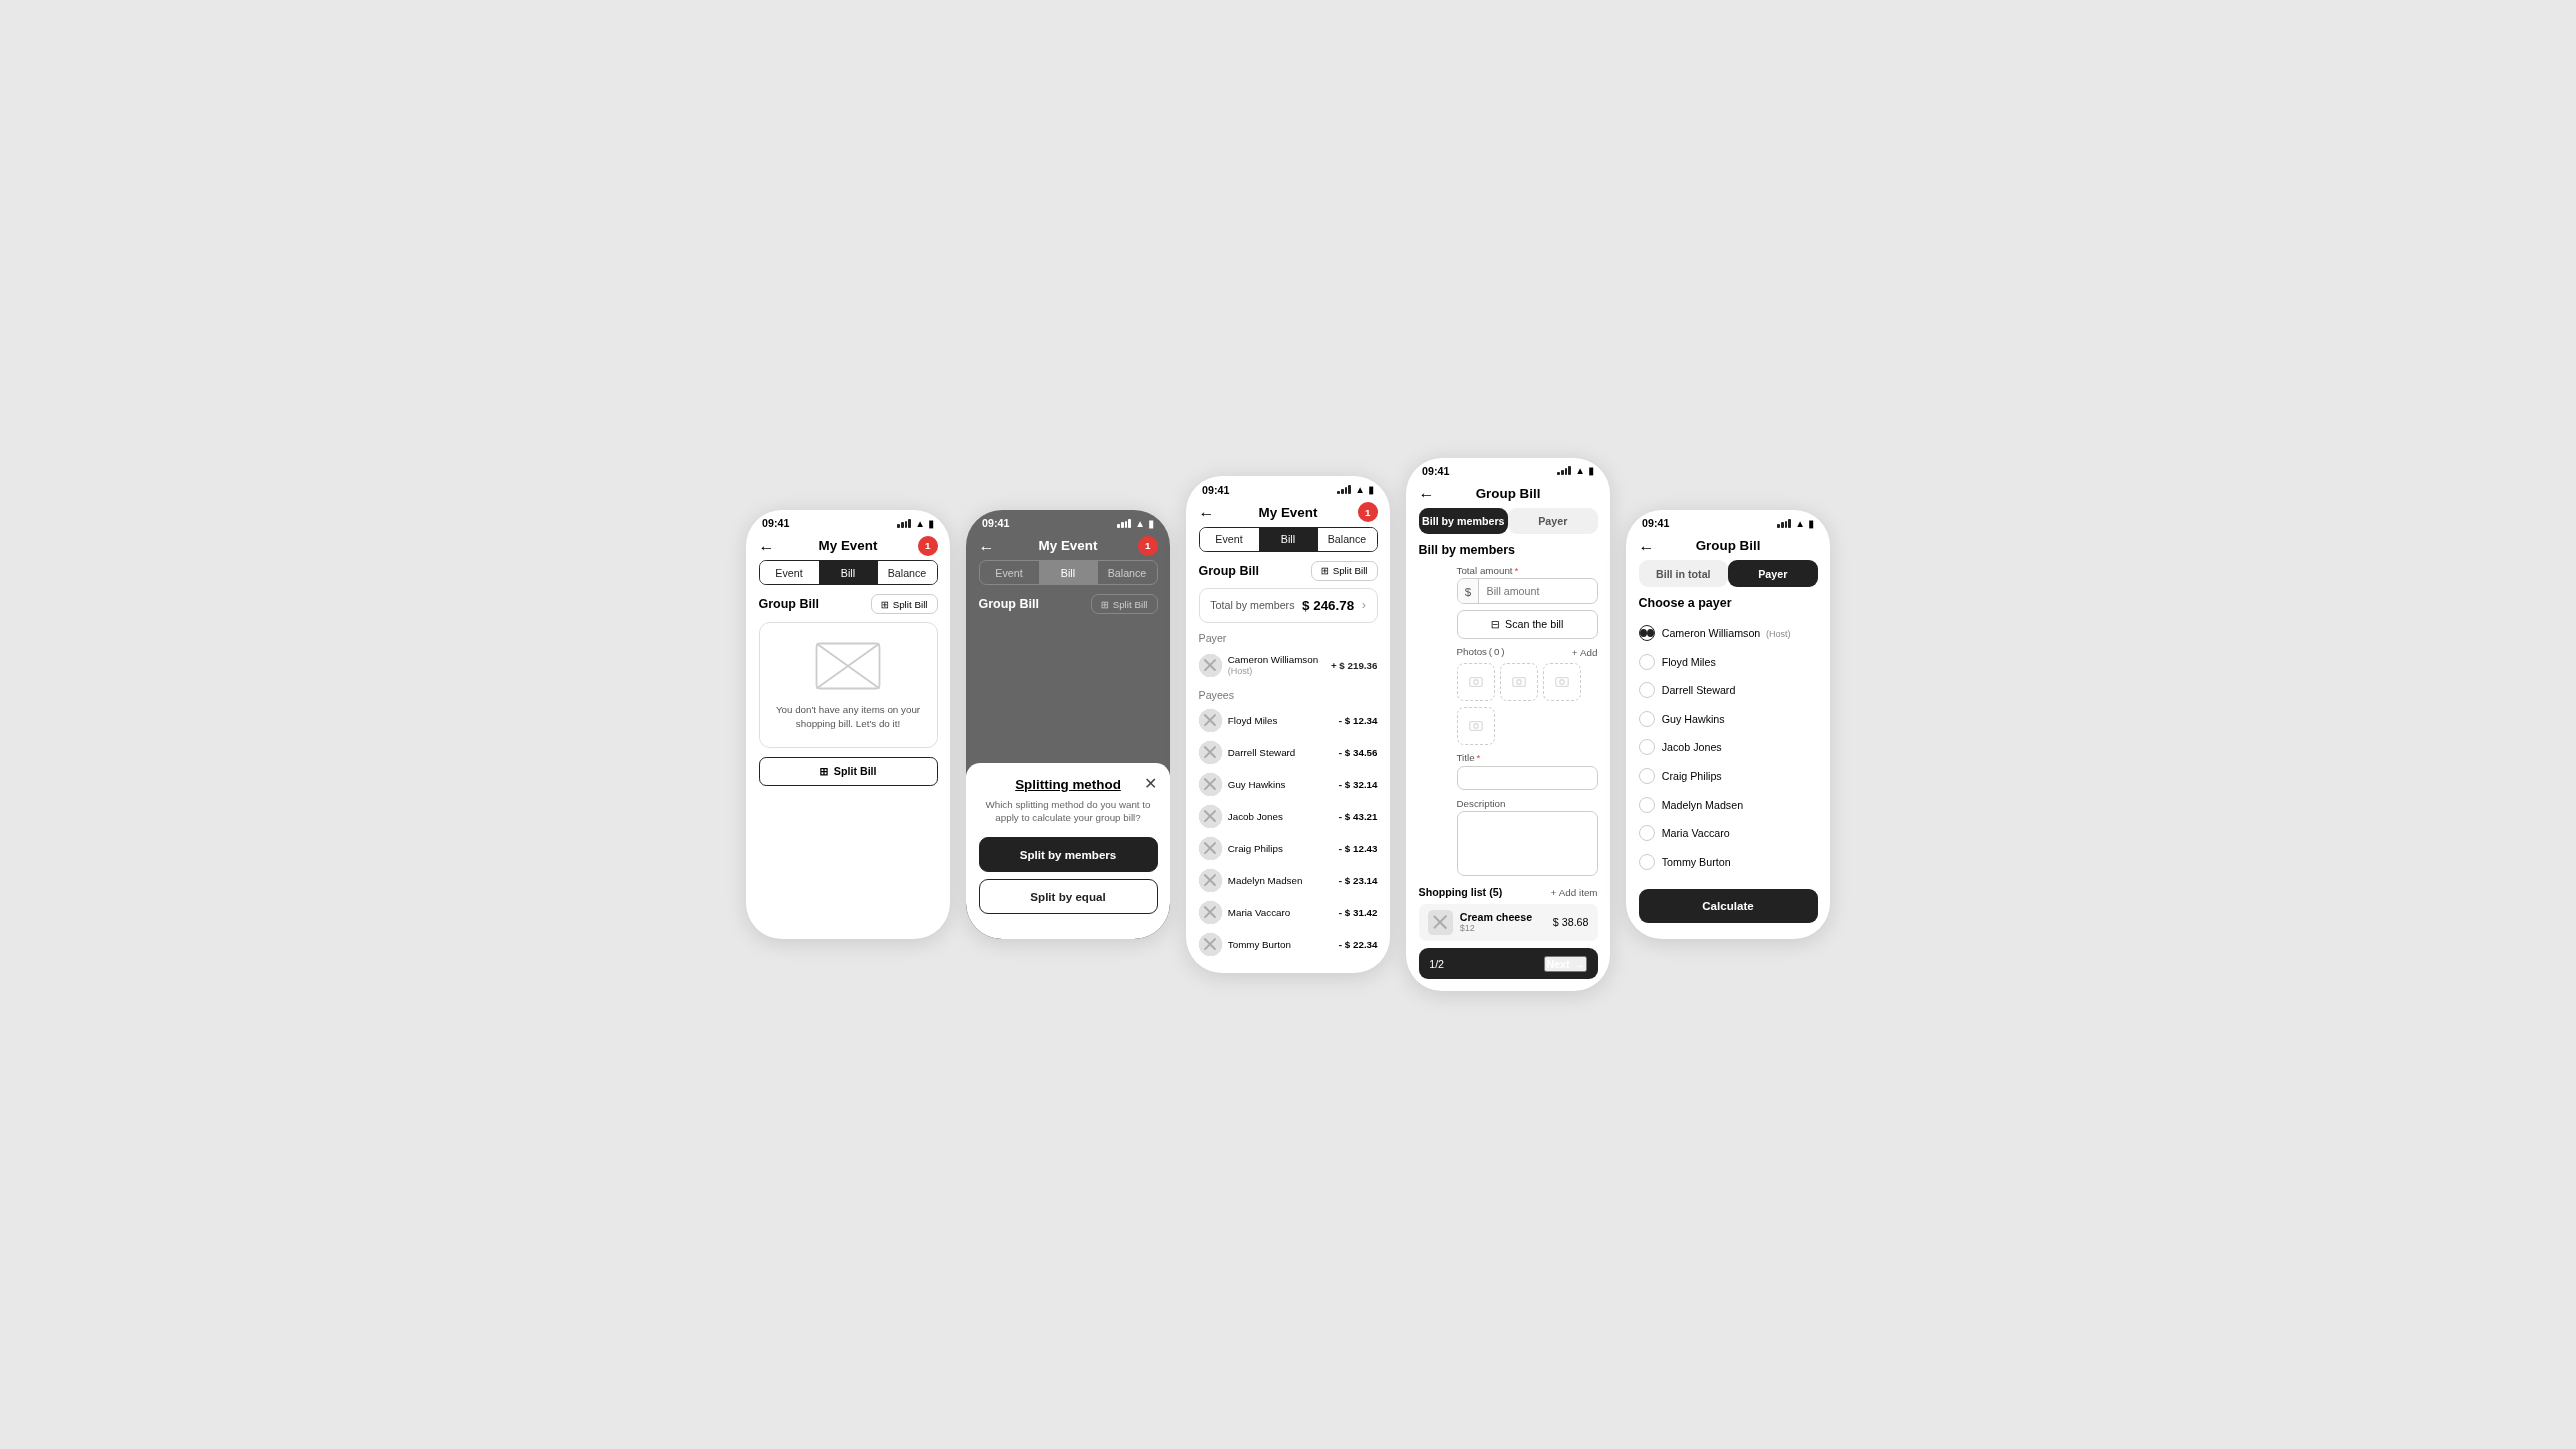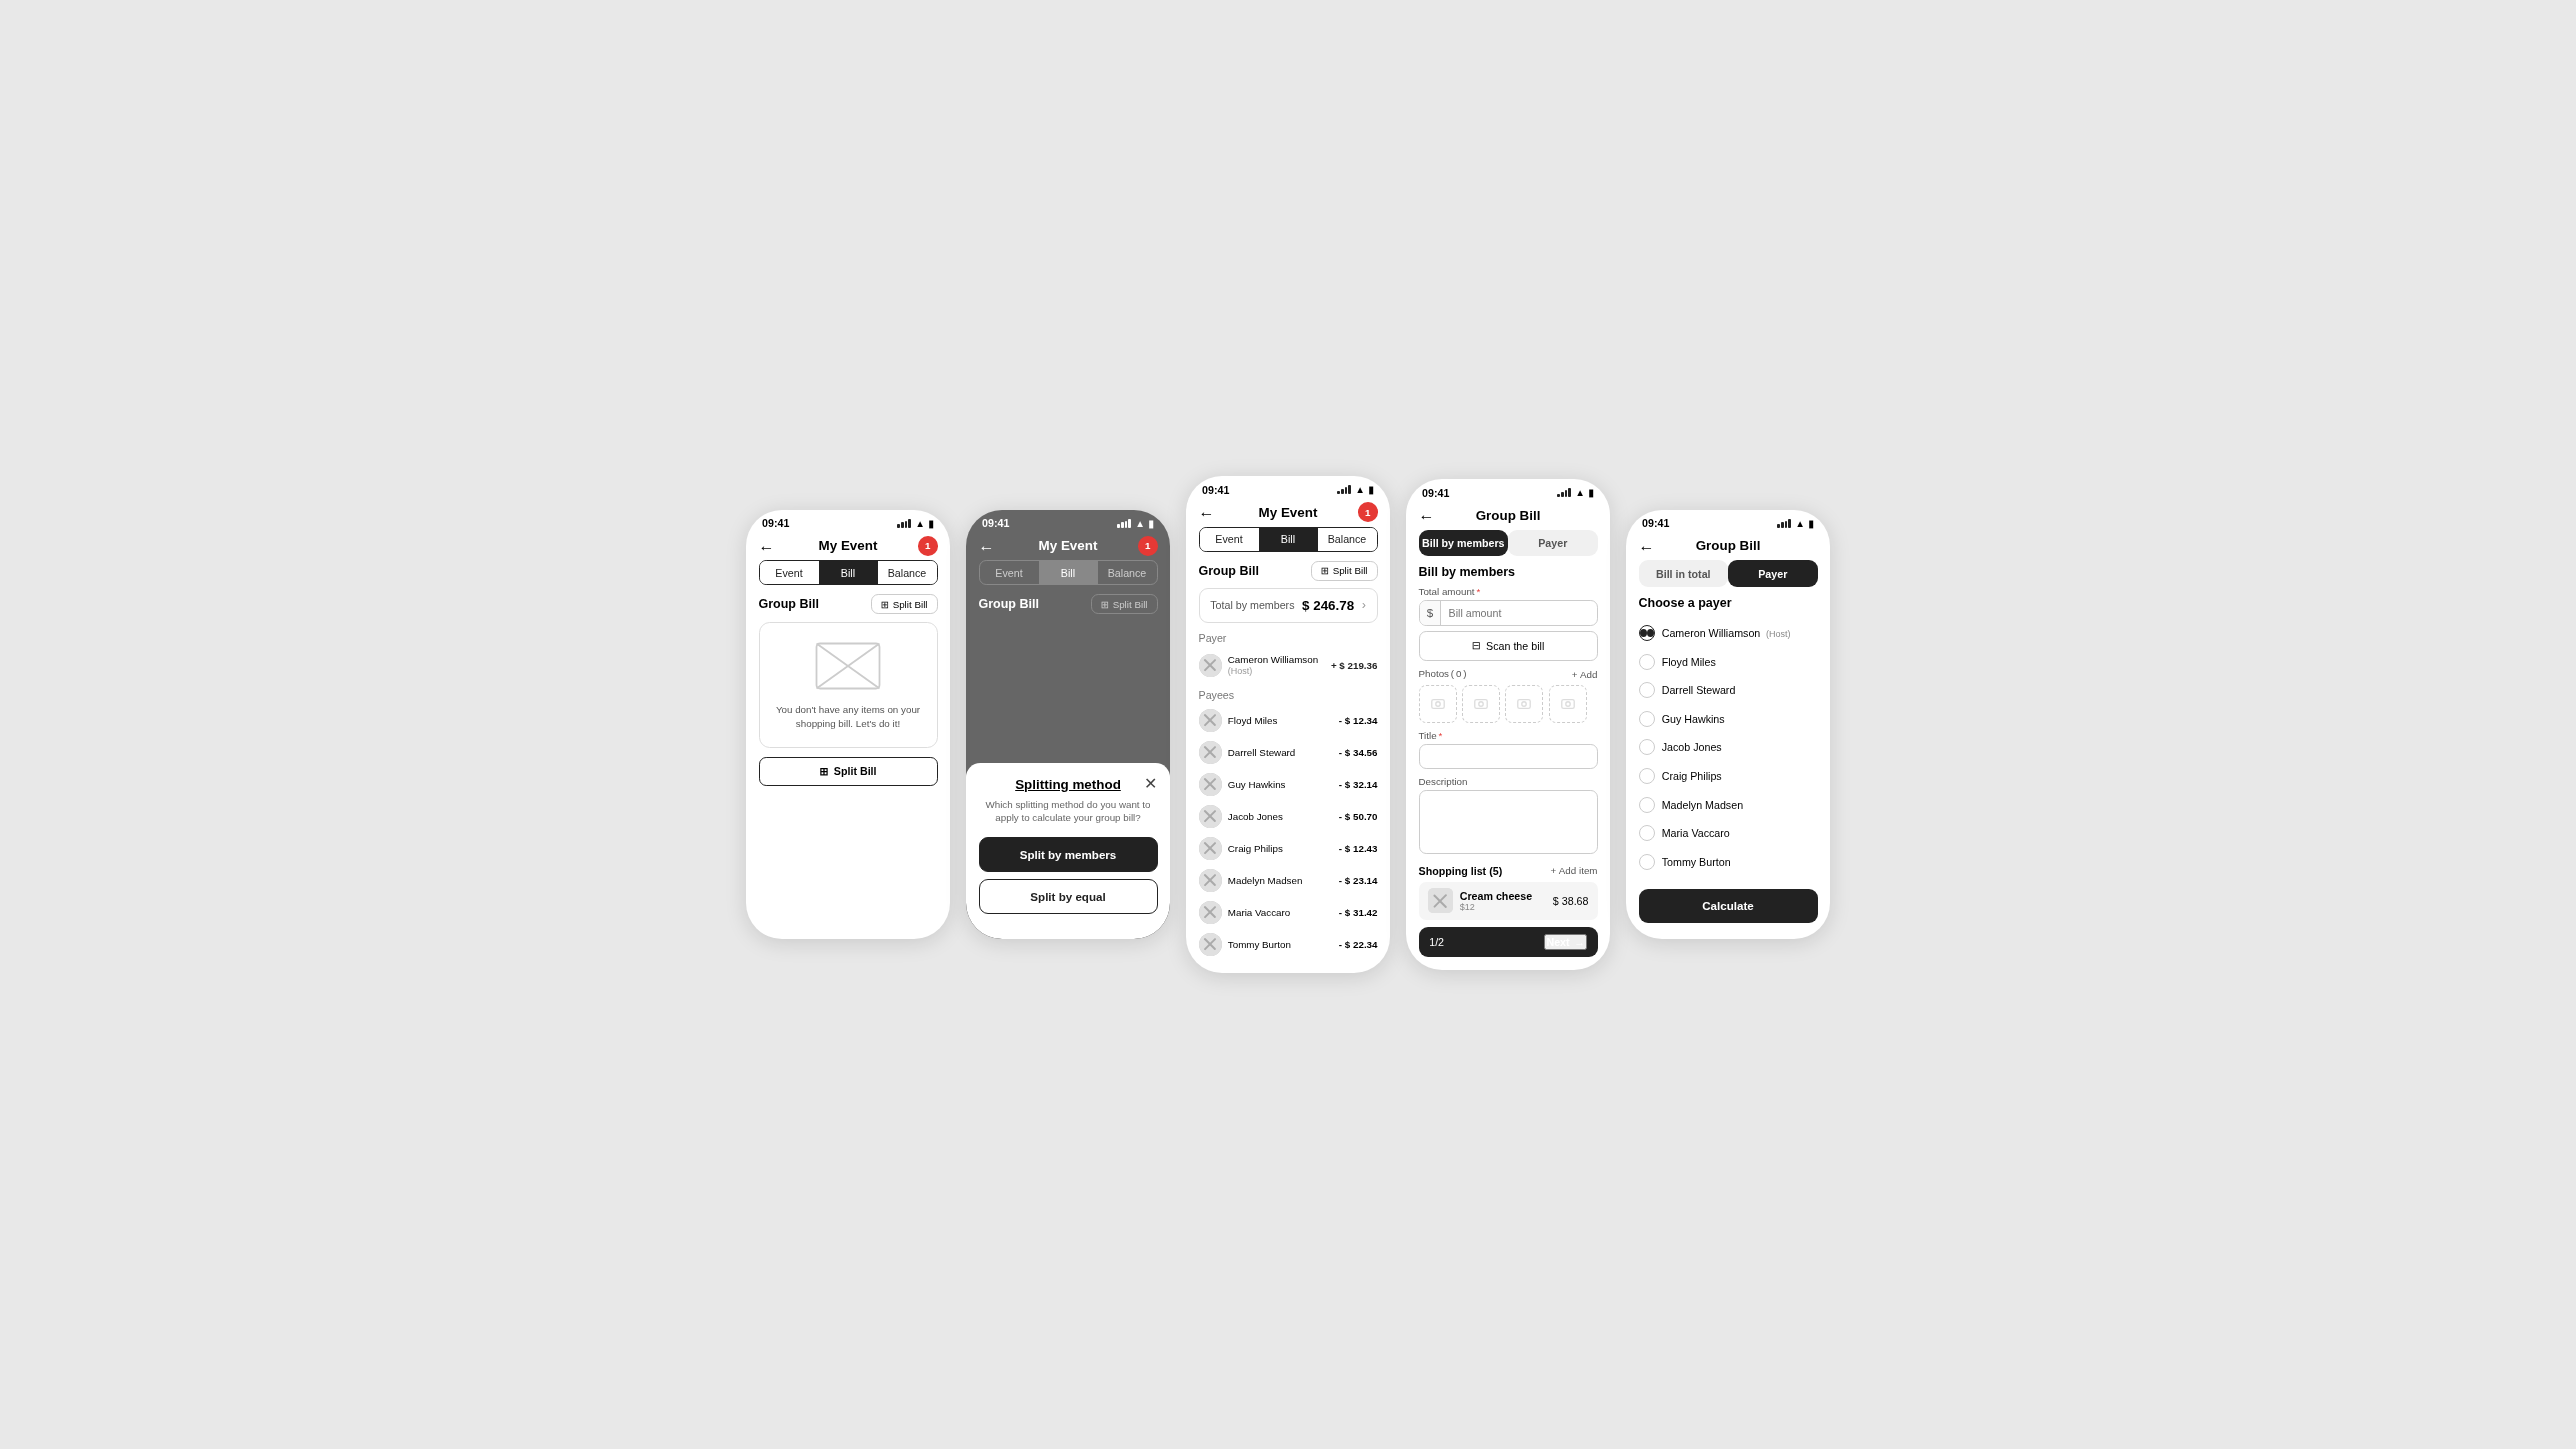--- a/index.html
+++ b/index.html
@@ -241,21 +241,21 @@
       text-align: center;
       padding: 7.2px 0;
       font-size: 10.7px;
       font-weight: 600;
       border-radius: 9px;
       cursor: pointer;
     }
     .tab-bar-2 .tab2.active { background: #222; color: #fff; }
     .tab-bar-2 .tab2.inactive { background: #f0f0f0; color: #555; }
     .form-section-title { font-size: 12.5px; font-weight: 700; margin-bottom: 7.2px; }
-    .form-row { margin-bottom: 7.2px; }
+    .form-row { margin-bottom: 7.2px; margin-left: 38px; }
     .form-label {
       font-size: 9.8px;
       color: #555;
       margin-bottom: 2.7px;
       display: flex;
       align-items: center;
       gap: 1.8px;
     }
     .required { color: #e53935; }
     .input-with-prefix {
@@ -599,21 +599,21 @@
               <div class="payee-avatar-x"></div>
             </div>
           <span class="payee-name">Guy Hawkins</span>
           <span class="payee-amount">- $ 32.14</span>
         </div>
         <div class="payee-row">
           <div class="payee-avatar">
               <div class="payee-avatar-x"></div>
             </div>
           <span class="payee-name">Jacob Jones</span>
-          <span class="payee-amount">- $ 50.70</span>
+          <span class="payee-amount">- $ 43.21</span>
         </div>
         <div class="payee-row">
           <div class="payee-avatar">
               <div class="payee-avatar-x"></div>
             </div>
           <span class="payee-name">Craig Philips</span>
           <span class="payee-amount">- $ 12.43</span>
         </div>
         <div class="payee-row">
           <div class="payee-avatar">

